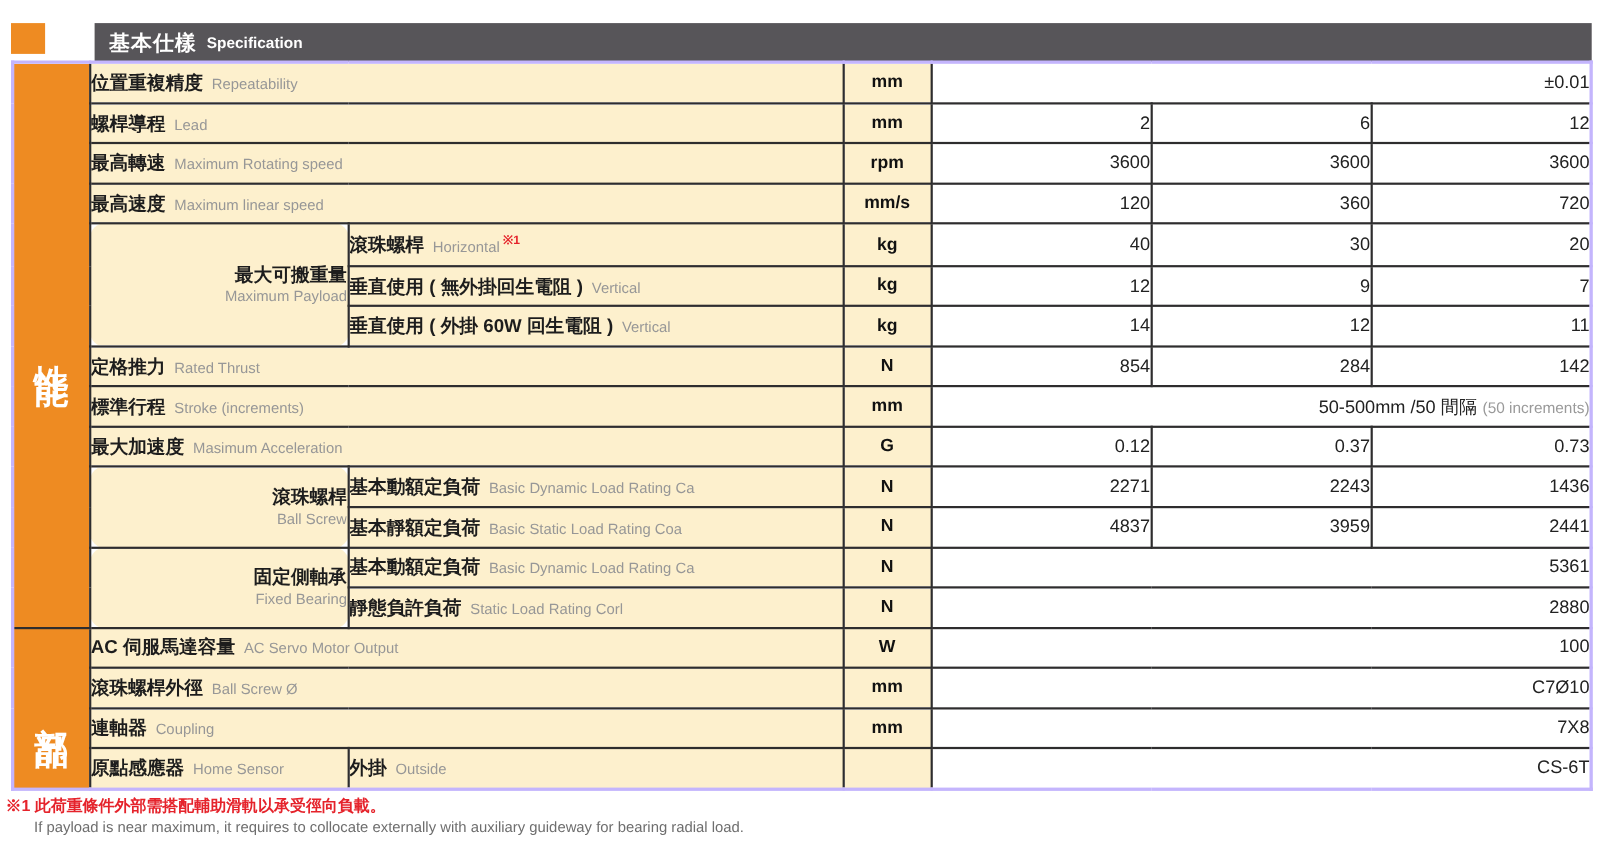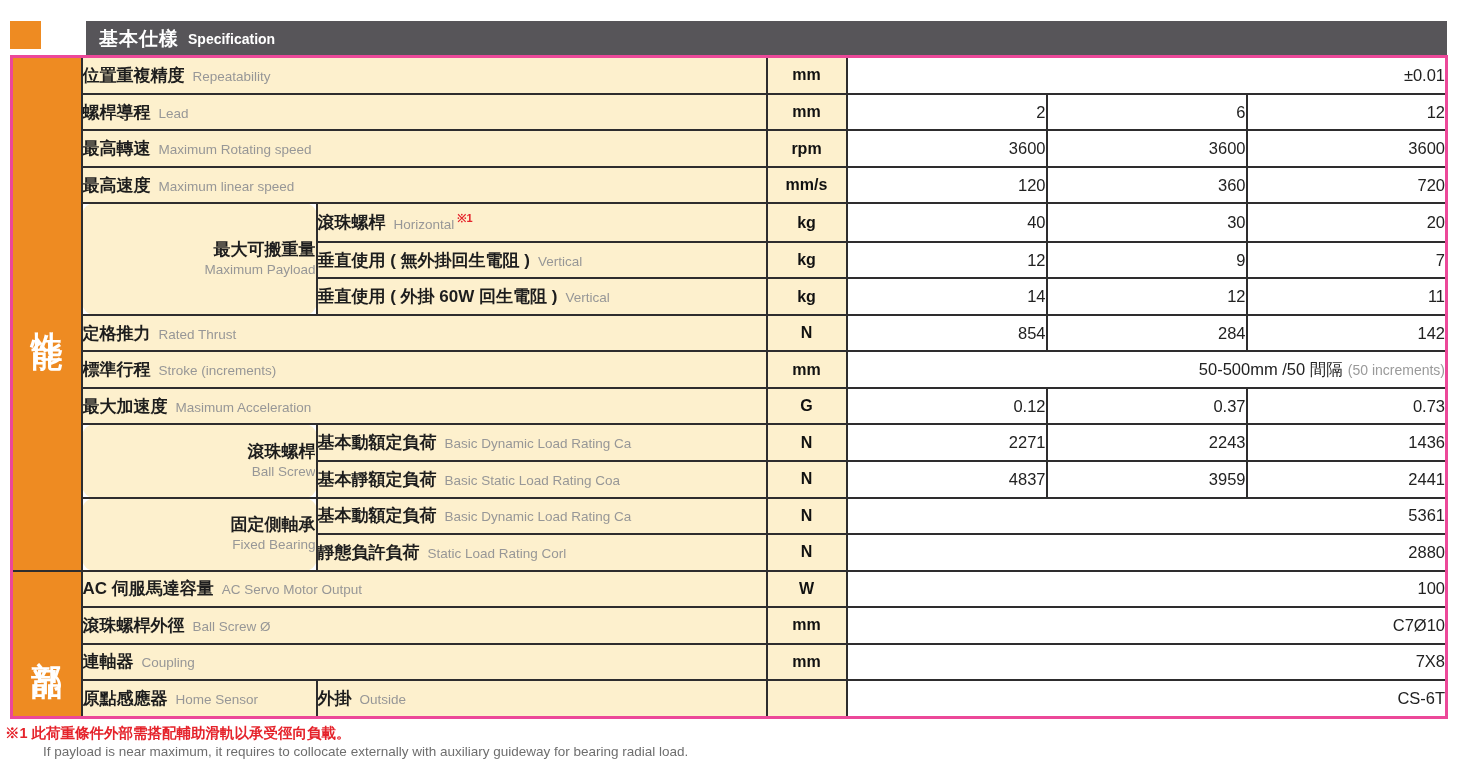--- a/index.html
+++ b/index.html
@@ -11,21 +11,21 @@
   .header { position:absolute; top:21px; left:10px; right:11px; height:35px; display:flex;gap:40px; }
   .header-accent { width:31px; height:28px; background:#ee8b22; margin-right:5px; }
   .header-bar { flex:1; background:#575559; color:#ffffff; display:flex; align-items:center; padding-left:13px; }
   .h-zh { font-size:19px; font-weight:bold; letter-spacing:1px; }
   .h-en { font-size:14px; font-weight:bold; margin-left:9px; }
 
   
   table.spec {
     position:absolute; top:55px; left:10px; width:1435px; height:664px;
     border-collapse:collapse; table-layout:fixed;
-    border:3px solid #ec4899;
+    border:3px solid #c4b5fd;
   }
   table.spec td { border:2px solid #2e2d2e; padding:0; vertical-align:middle; overflow:hidden; }
   td.bar { background:#ee8b22; }
   .vtext {
     display:block; margin:0 auto; width:fit-content;
     writing-mode:vertical-rl; text-orientation:upright;
     color:#ffffff; font-size:31px; font-weight:bold; letter-spacing:7px; line-height:1;
   }
   td.lbl { background:#fdf0cd; padding-left:14px; text-align:left; }
   td.lbl2 { background:#fdf0cd; padding-left:14px; text-align:right;border-radius:13px; }
@@ -34,21 +34,21 @@
   .lbl2 .zh, .lbl2 .en { display:block; margin-left:0; line-height:1.3; }
   td.unit { background:#fdf0cd; text-align:center; font-weight:bold; font-size:16px; color:#111111;margin-top:31px; }
   td.val { background:#ffffff; text-align:right; font-size:16.5px; color:#222222; }
   .sup { color:#e5232b; font-weight:bold; font-size:11px; vertical-align:super; margin-left:3px; }
   .val-sub { color:#9a9a9a; font-size:14px; margin-left:5px; font-weight:normal; }
   .val-main { font-size:16.5px; color:#222222; }
 
   
   .footnote { position:absolute; top:723px; left:5px; }
   .fn-red { color:#e5232b; font-weight:bold; font-size:14.5px; line-height:1.4; }
-  .fn-gray { color:#6e6e6e; font-size:13.5px; margin-left:38px; line-height:1.4; }
+  .fn-gray { color:#6e6e6e; font-size:13.5px; margin-left:26px; line-height:1.4; }
 </style>
 </head>
 <body>
 
 <div class="page">
 
   <div class="header">
     <div class="header-accent"></div>
     <div class="header-bar">
       <span class="h-zh">基本仕樣</span>

